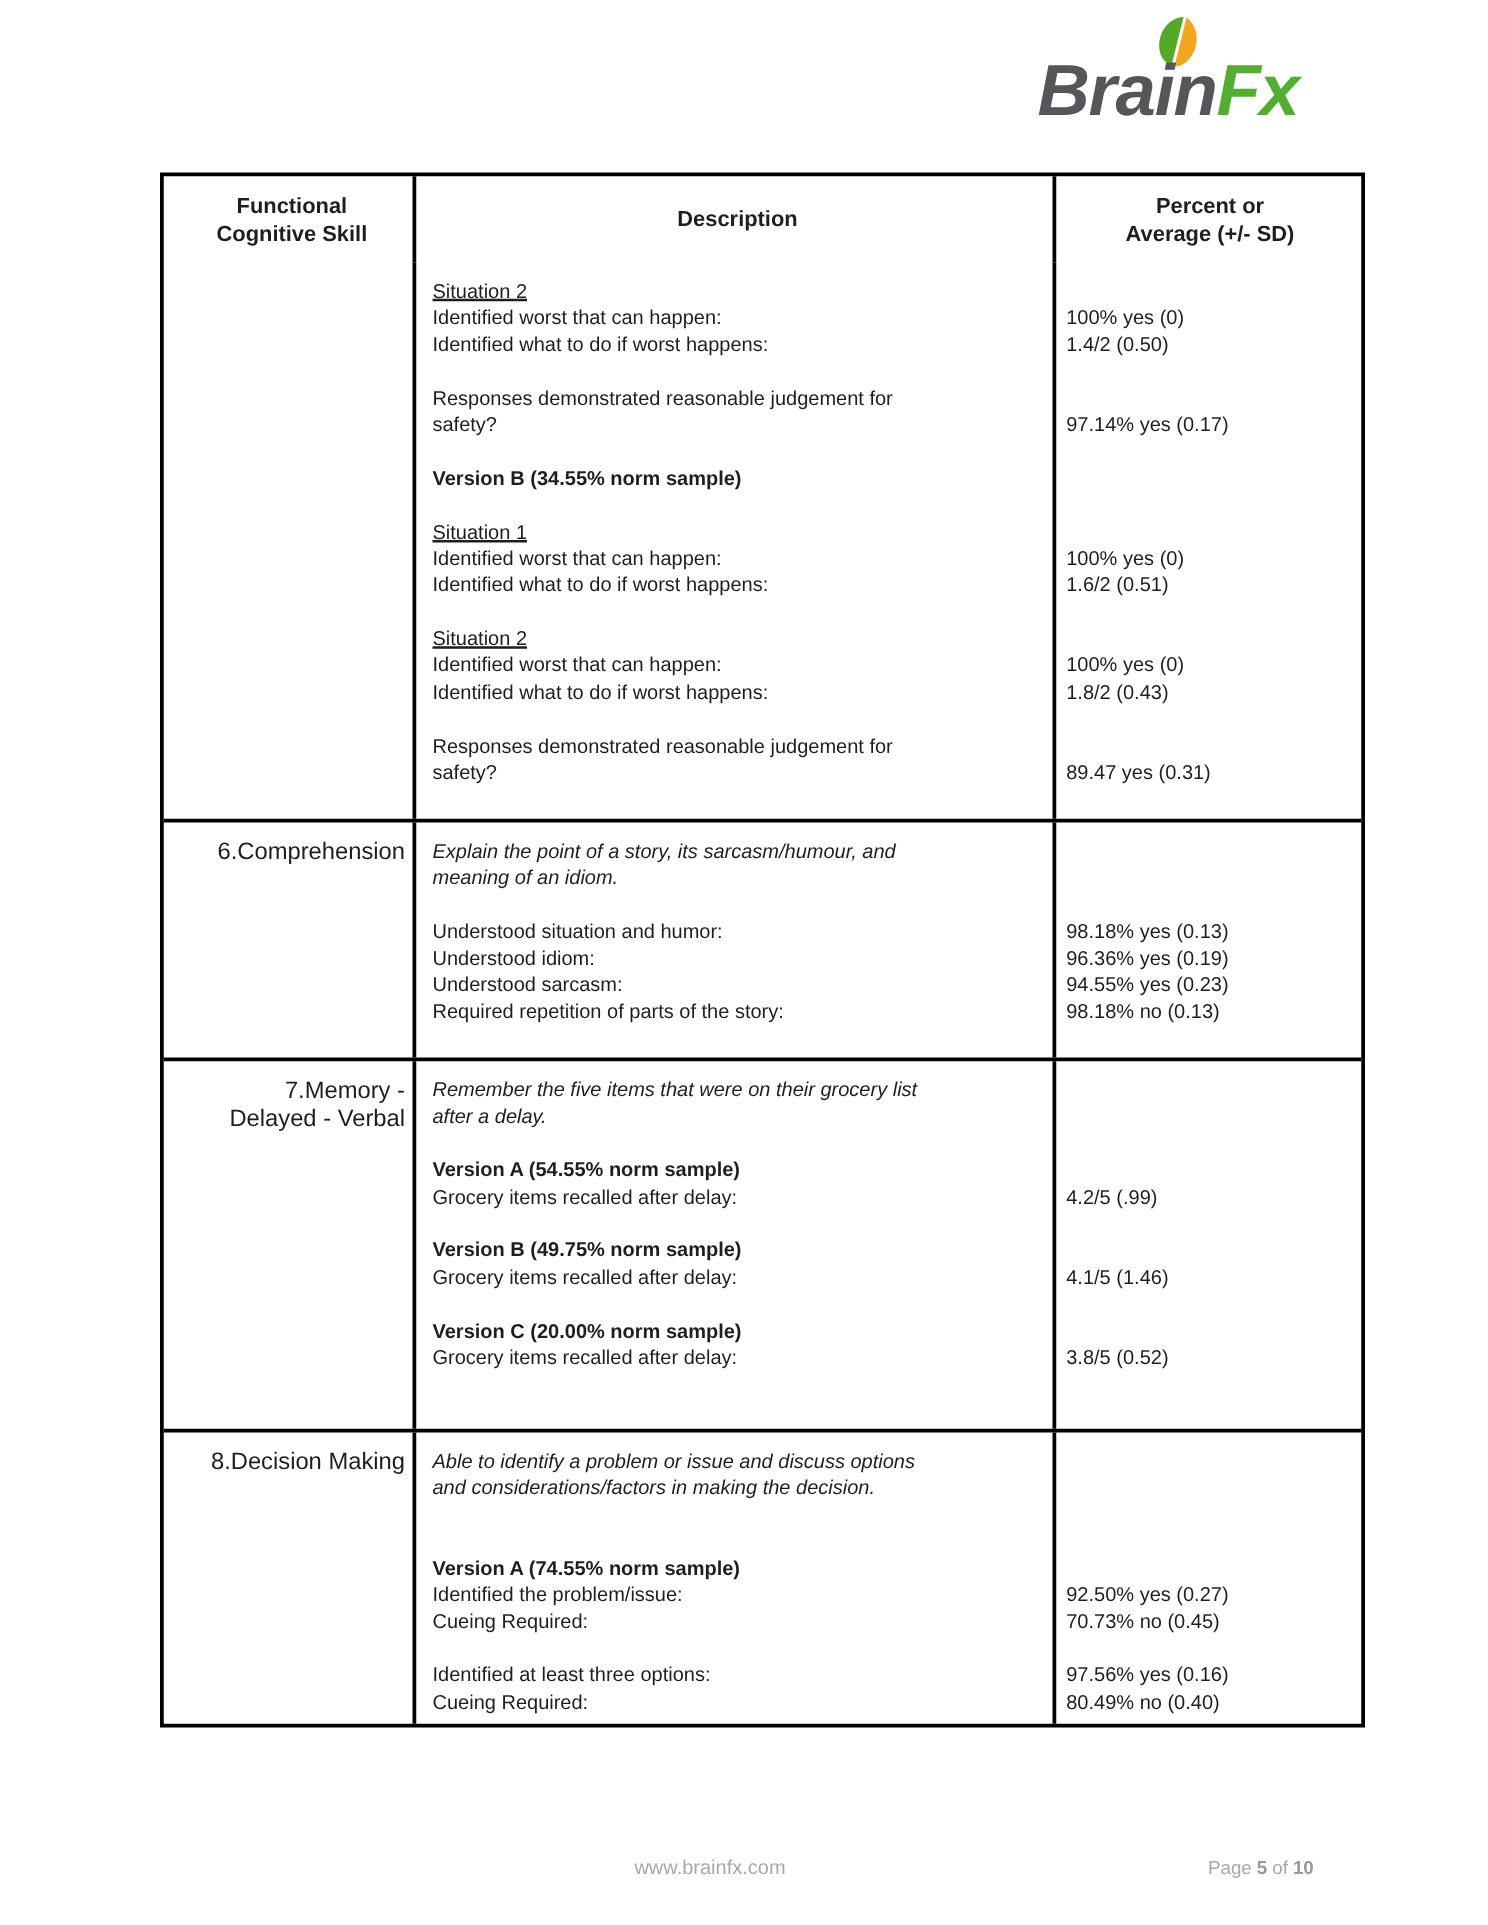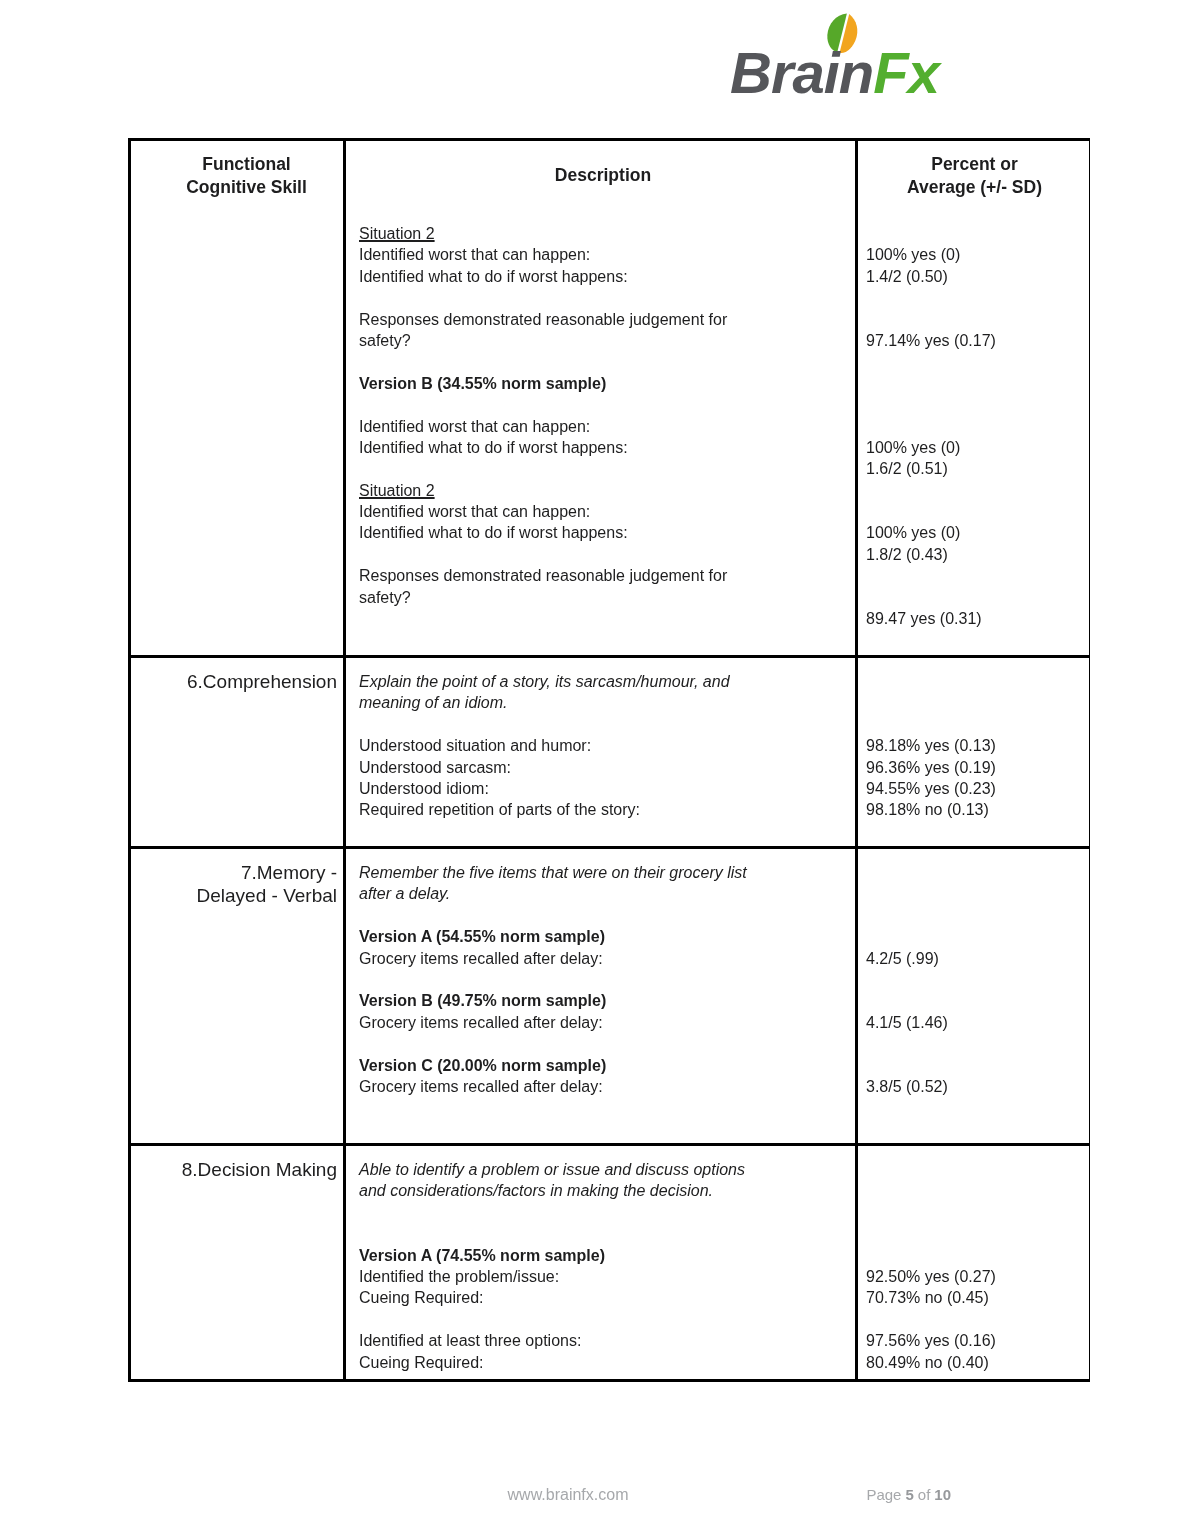--- a/index.html
+++ b/index.html
@@ -1,30 +1,30 @@
 <!DOCTYPE html>
 <html><head>
 <meta charset="utf-8">
 <style>
   html,body{margin:0;padding:0;background:#ffffff;}
-  .page{position:relative;width:1090px;height:1540px;background:#ffffff;overflow:hidden;
+  .page{position:relative;width:1190px;height:1540px;background:#ffffff;overflow:hidden;
         font-family:"Liberation Sans",sans-serif;color:#1e1e1f;}
 
   
   .logo{position:absolute;top:12px;right:130px;width:230px;height:90px;}
   .logo-text{position:absolute;left:0;bottom:0;font-size:58px;line-height:1;
              font-style:italic;font-weight:bold;letter-spacing:-1px;white-space:nowrap;}
   .logo-brain{color:#55565A;}
   .logo-fx{color:#53AE2F;}
   .logo-leaf{position:absolute;left:94px;top:-2px;width:38px;height:46px;}
 
   
   .table{position:absolute;left:128px;top:138px;width:964px;border:3px solid #000;
          box-sizing:border-box;background:#fff;}
-  .trow{display:flex;box-sizing:border-box;border-top:3px solid #000;padding-left:13px;}
+  .trow{display:flex;box-sizing:border-box;border-top:3px solid #000;}
   .trow:first-child{border-top:none;}
   .cell{box-sizing:border-box;}
   .c-skill{width:202px;border-right:3px solid #000;padding:13px 6px 6px 12px;}
   .c-desc{width:512px;border-right:3px solid #000;padding:13px 8px 6px 13px;}
   .c-val{flex:1;padding:13px 6px 6px 8px;}
   .head{min-height:69px;}
   .hcell{display:flex;flex-direction:column;justify-content:center;align-items:center;
          font-weight:bold;font-size:17.5px;line-height:23px;padding-top:0;padding-bottom:0;}
   .line{height:21.4px;line-height:21.4px;font-size:16px;white-space:nowrap;}
   .line.b{font-weight:bold;}
@@ -74,20 +74,21 @@
           <div class="cell c-desc">
             <div class="line u">Situation 2</div>
             <div class="line">Identified worst that can happen:</div>
             <div class="line">Identified what to do if worst happens:</div>
             <div class="line">&nbsp;</div>
             <div class="line">Responses demonstrated reasonable judgement for</div>
             <div class="line">safety?</div>
             <div class="line">&nbsp;</div>
             <div class="line b">Version B (34.55% norm sample)</div>
             <div class="line">&nbsp;</div>
+            <div class="line u">Situation 1</div>
             <div class="line">Identified worst that can happen:</div>
             <div class="line">Identified what to do if worst happens:</div>
             <div class="line">&nbsp;</div>
             <div class="line u">Situation 2</div>
             <div class="line">Identified worst that can happen:</div>
             <div class="line">Identified what to do if worst happens:</div>
             <div class="line">&nbsp;</div>
             <div class="line">Responses demonstrated reasonable judgement for</div>
             <div class="line">safety?</div>
           </div>
@@ -115,22 +116,22 @@
         </div>
         <div class="trow" style="min-height: 191px;">
           <div class="cell c-skill">
             <div class="line sk">6.Comprehension</div>
           </div>
           <div class="cell c-desc">
             <div class="line i">Explain the point of a story, its sarcasm/humour, and</div>
             <div class="line i">meaning of an idiom.</div>
             <div class="line">&nbsp;</div>
             <div class="line">Understood situation and humor:</div>
+            <div class="line">Understood idiom:</div>
             <div class="line">Understood sarcasm:</div>
-            <div class="line">Understood idiom:</div>
             <div class="line">Required repetition of parts of the story:</div>
           </div>
           <div class="cell c-val">
             <div class="line">&nbsp;</div>
             <div class="line">&nbsp;</div>
             <div class="line">&nbsp;</div>
             <div class="line">98.18% yes (0.13)</div>
             <div class="line">96.36% yes (0.19)</div>
             <div class="line">94.55% yes (0.23)</div>
             <div class="line">98.18% no (0.13)</div>

